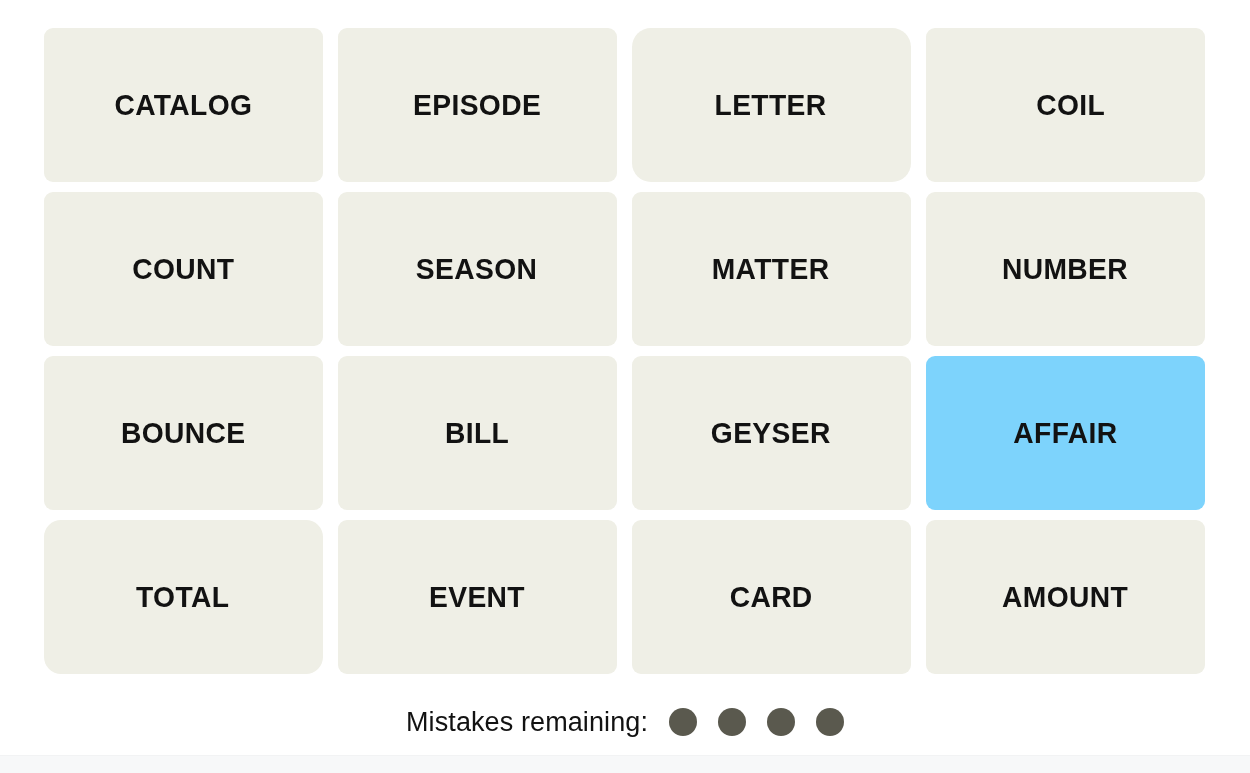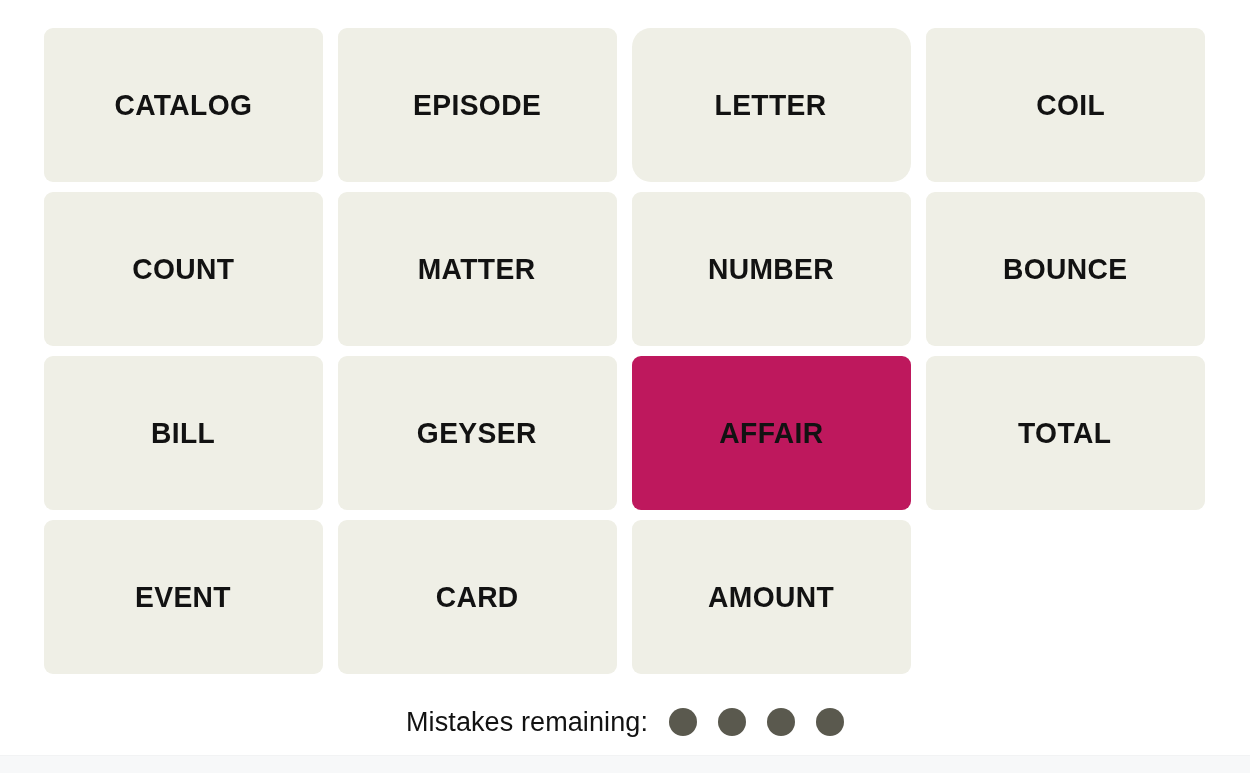--- a/index.html
+++ b/index.html
@@ -122,40 +122,43 @@
       <span class="tile-label" style="color: rgb(18, 18, 18);">LETTER</span>
     </button>
     <button class="tile" style="background: rgb(239, 239, 230); padding-left: 18px;">
       <span class="tile-label" style="color: rgb(18, 18, 18);">COIL</span>
     </button>
 
     <button class="tile" style="background: rgb(239, 239, 230);">
       <span class="tile-label" style="color: rgb(18, 18, 18);">COUNT</span>
     </button>
     <button class="tile" style="background: rgb(239, 239, 230);">
+      <span class="tile-label" style="color: rgb(18, 18, 18);">SEASON</span>
+    </button>
+    <button class="tile" style="background: rgb(239, 239, 230);">
       <span class="tile-label" style="color: rgb(18, 18, 18);">MATTER</span>
     </button>
     <button class="tile" style="background: rgb(239, 239, 230);">
       <span class="tile-label" style="color: rgb(18, 18, 18);">NUMBER</span>
     </button>
 
     <button class="tile" style="background: rgb(239, 239, 230);">
       <span class="tile-label" style="color: rgb(18, 18, 18);">BOUNCE</span>
     </button>
     <button class="tile" style="background: rgb(239, 239, 230);">
       <span class="tile-label" style="color: rgb(18, 18, 18);">BILL</span>
     </button>
     <button class="tile" style="background: rgb(239, 239, 230);">
       <span class="tile-label" style="color: rgb(18, 18, 18);">GEYSER</span>
     </button>
-    <button class="tile" style="background: #be185d;">
+    <button class="tile" style="background: #7dd3fc;">
       <span class="tile-label" style="color: rgb(18, 18, 18);">AFFAIR</span>
     </button>
 
-    <button class="tile" style="background: rgb(239, 239, 230);">
+    <button class="tile" style="background: rgb(239, 239, 230); border-radius: 17px;">
       <span class="tile-label" style="color: rgb(18, 18, 18);">TOTAL</span>
     </button>
     <button class="tile" style="background: rgb(239, 239, 230);">
       <span class="tile-label" style="color: rgb(18, 18, 18);">EVENT</span>
     </button>
     <button class="tile" style="background: rgb(239, 239, 230);">
       <span class="tile-label" style="color: rgb(18, 18, 18);">CARD</span>
     </button>
     <button class="tile" style="background: rgb(239, 239, 230); padding-left: 6px;">
       <span class="tile-label" style="color: rgb(18, 18, 18);">AMOUNT</span>

